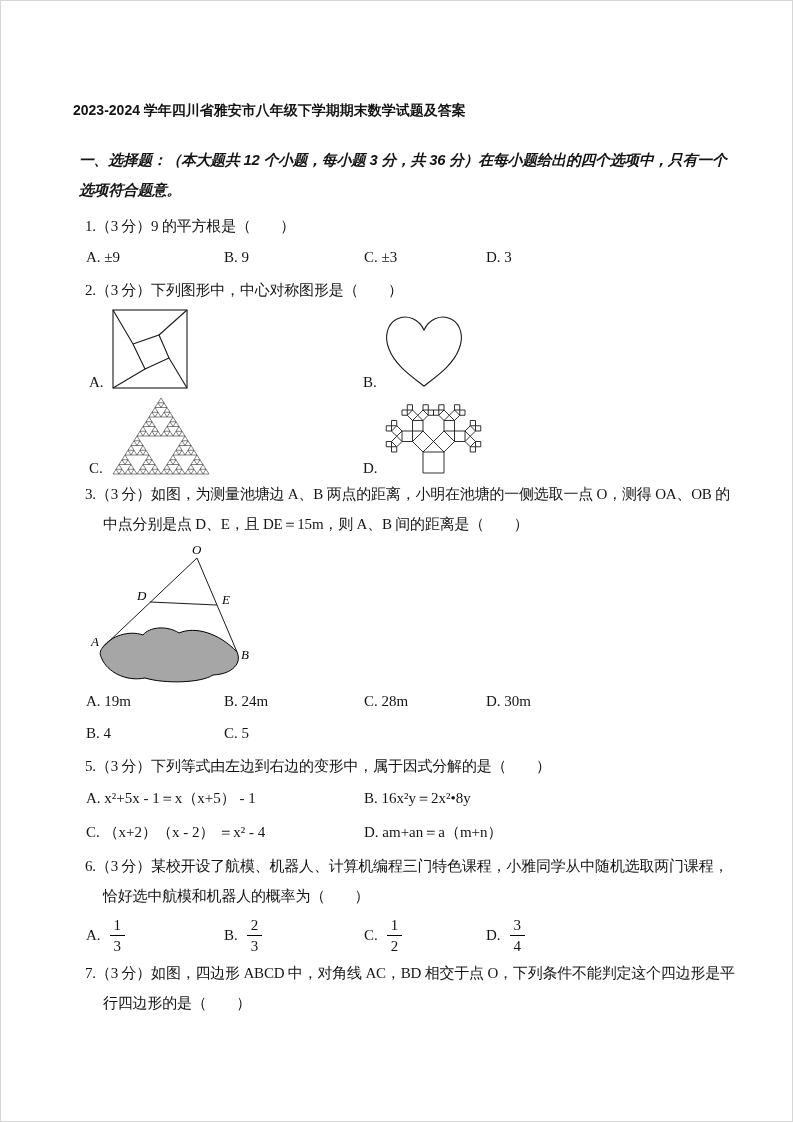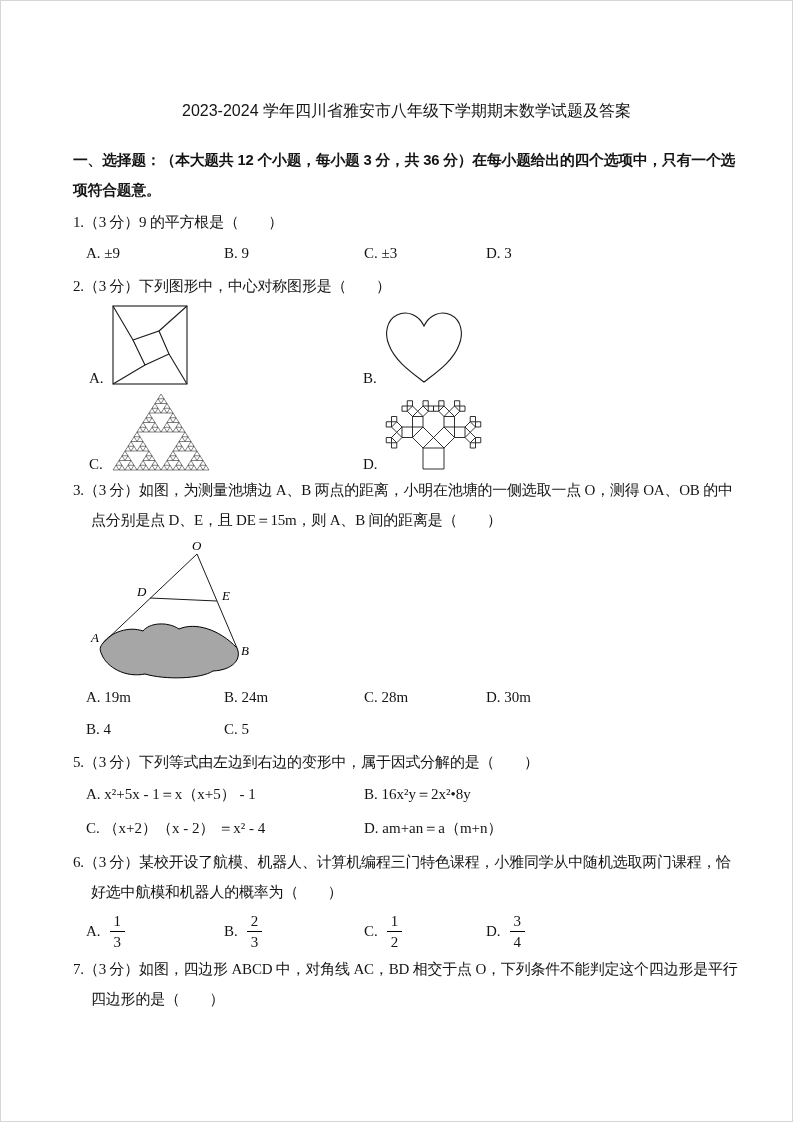--- a/index.html
+++ b/index.html
@@ -5,30 +5,31 @@
   html,body{margin:0;padding:0;background:#e8e8e8;}
   .page{
     width:793px;height:1122px;background:#ffffff;position:relative;overflow:hidden;
     margin:0 auto;color:#141414;
     font-family:"Liberation Serif","DejaVu Serif",serif;
     font-size:15px;border:1px solid #d6d6d6;box-sizing:border-box;
   }
   .content{padding:96px 52px 0 72px;}
   .title{
     font-family:"Liberation Sans","DejaVu Sans",sans-serif;
-    font-weight:normal;font-size:16px;line-height:27px;
-    text-align:center;margin:0 0 21px 0;
+    font-weight:bold;font-size:14px;line-height:27px;
+    margin:0 0 21px 0;
   }
   .section-header{
     font-family:"Liberation Sans","DejaVu Sans",sans-serif;
-    font-weight:bold;font-size:14.8px;line-height:30px;margin:0;
+    font-weight:bold;font-size:14.8px;line-height:30px;margin:6px;
     letter-spacing:-0.2px;
+    font-style:italic;
   }
   .qtext{
-    margin:2px 0 0 0;line-height:30px;letter-spacing:-0.2px;
+    margin:2px 0 0 12px;line-height:30px;letter-spacing:-0.2px;
     padding-left:18px;text-indent:-18px;
   }
   .opts4{
     display:grid;grid-template-columns:138px 140px 122px auto;
     margin:0 0 0 13px;line-height:32px;
   }
   .opts2{
     display:grid;grid-template-columns:278px auto;
     margin:0 0 0 13px;line-height:34px;
   }

